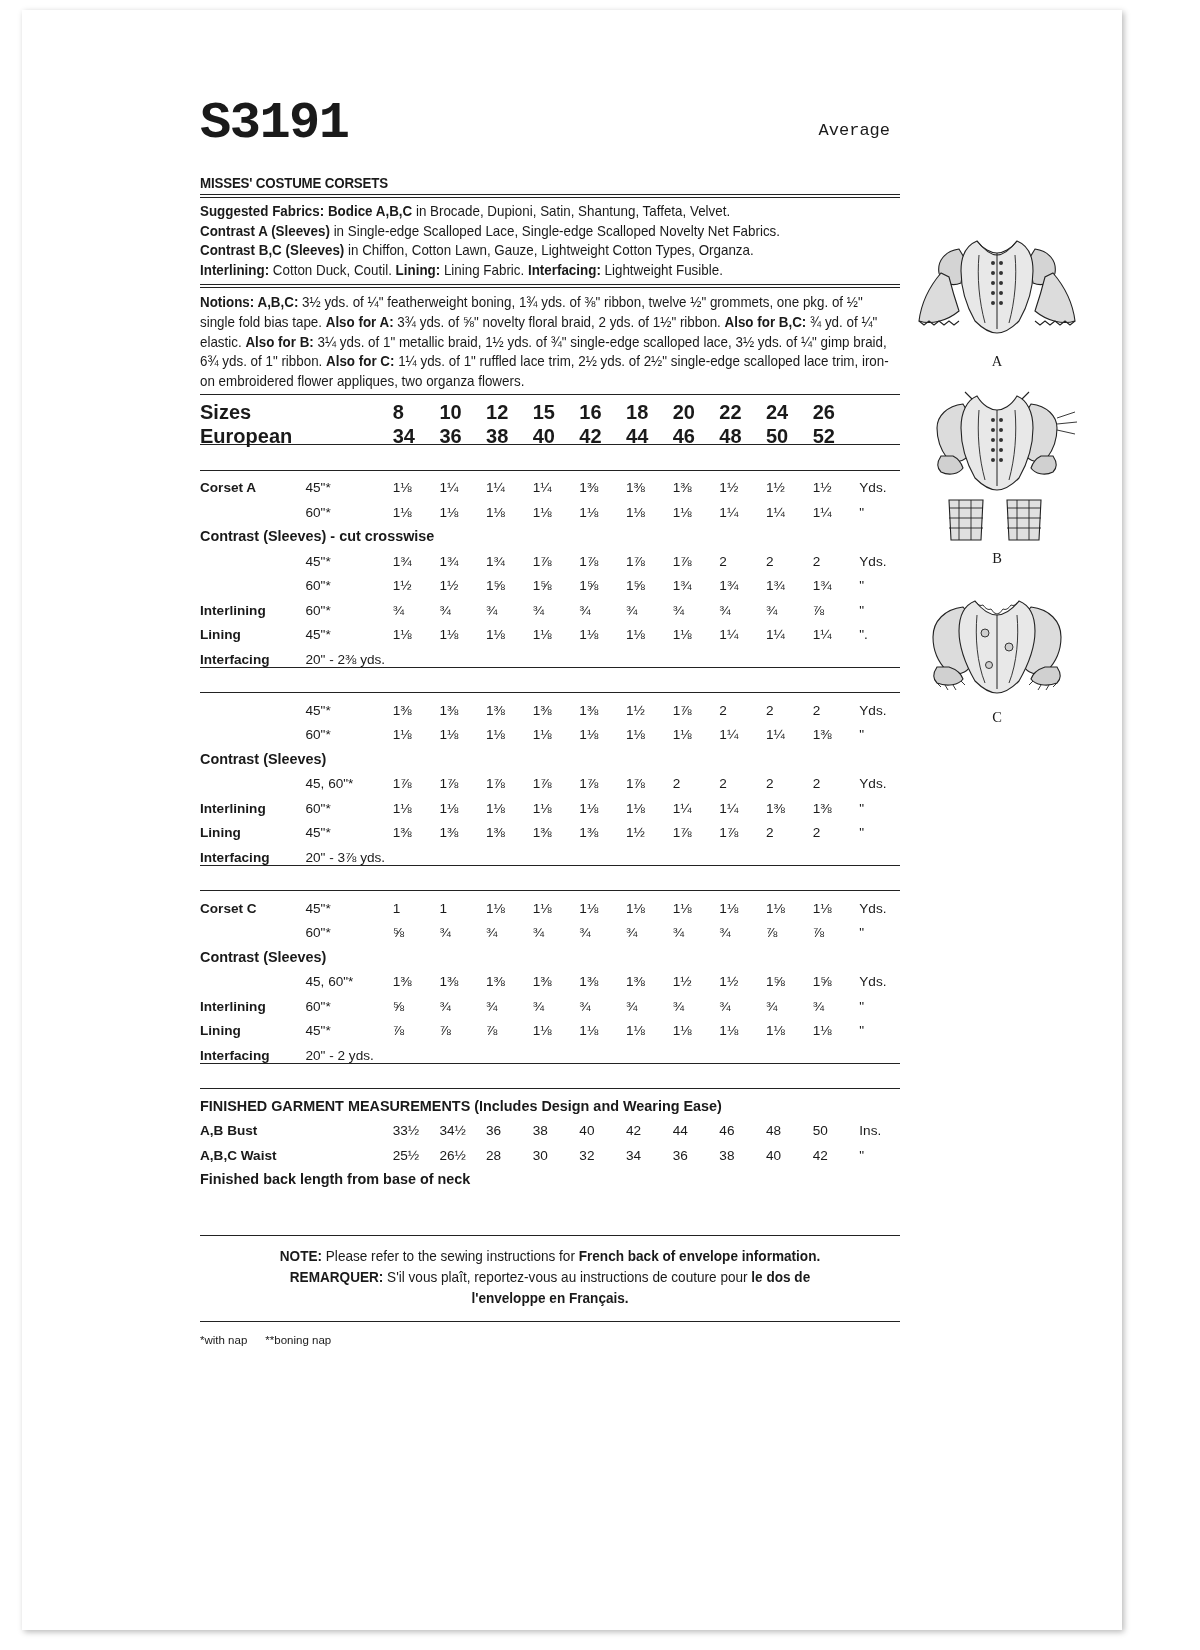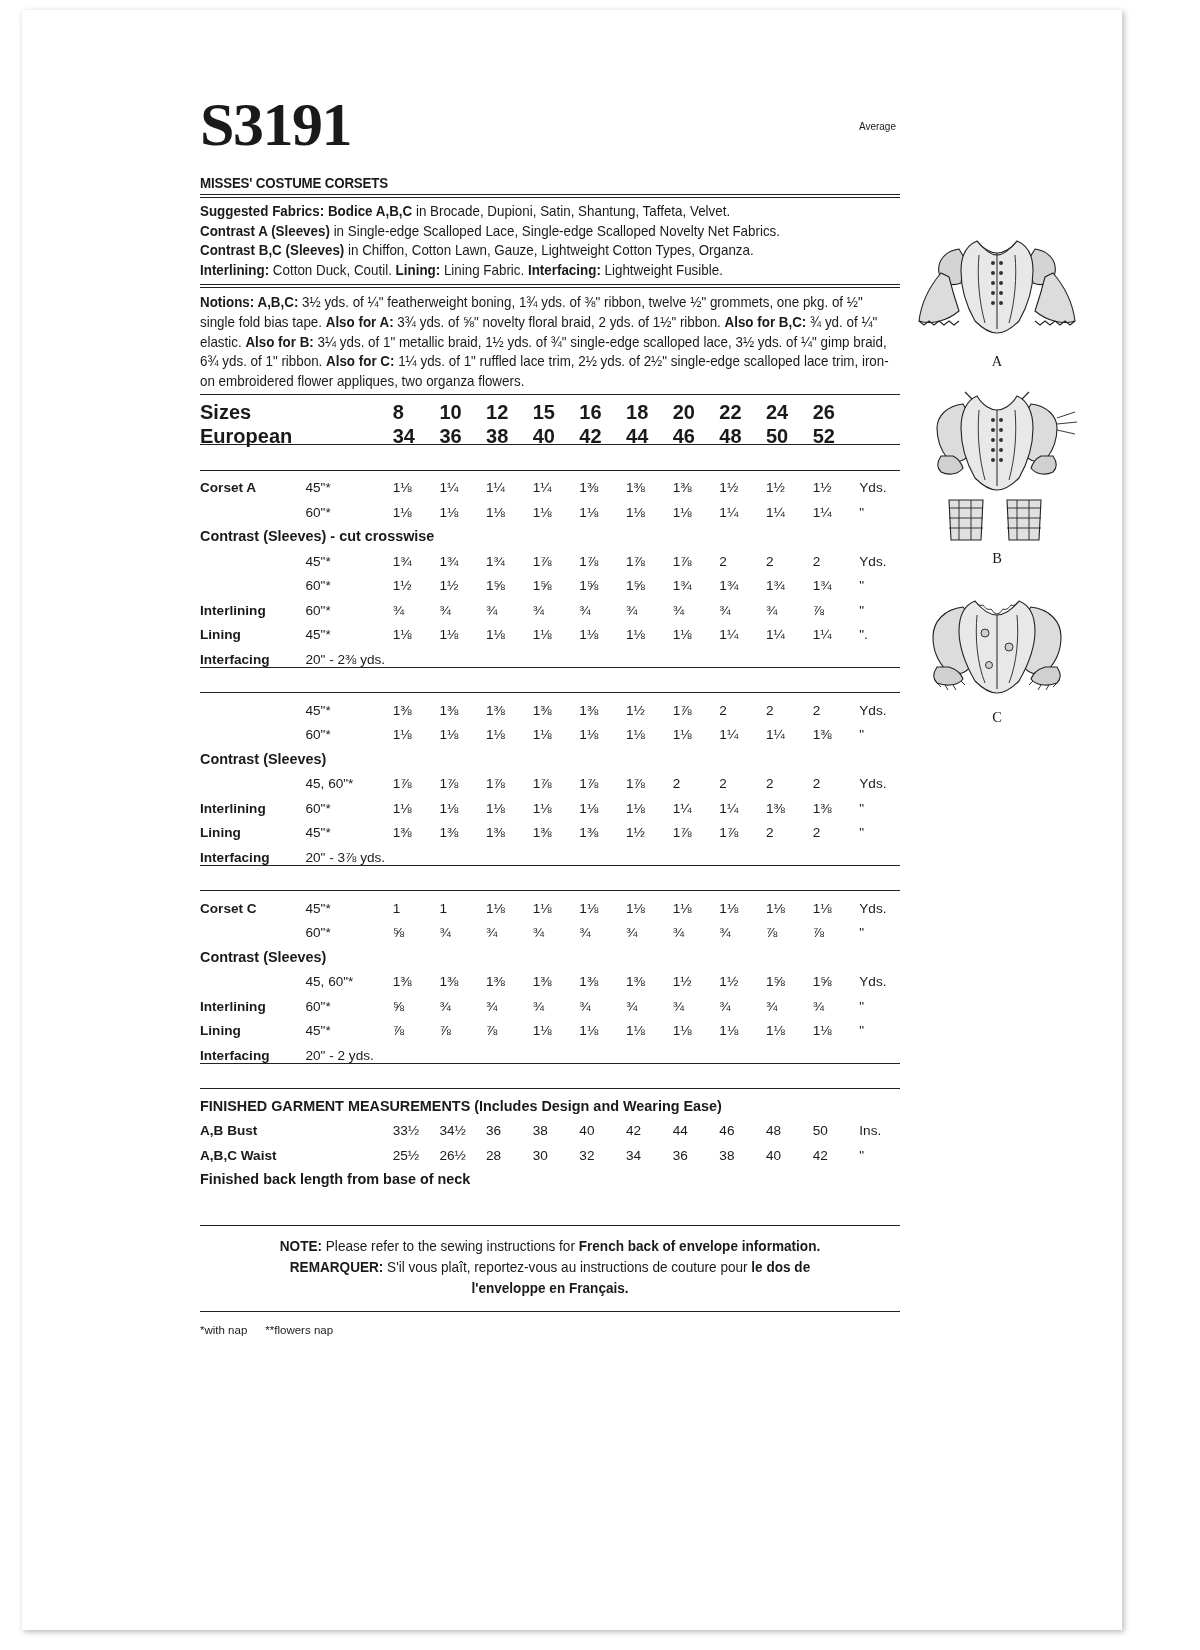--- a/index.html
+++ b/index.html
@@ -34,32 +34,32 @@
     top: 85px;
     width: 700px;
   }
 
   
   .header-row {
     position: relative;
     height: 72px;
   }
   .pattern-number {
-    font-size: 62px;
+    font-size: 52px;
     font-weight: bold;
     letter-spacing: -1.5px;
     line-height: 58px;
-    font-family: Liberation Serif, serif;
+    font-family: Liberation Mono, monospace;
   }
   .difficulty {
     position: absolute;
-    right: 4px;
+    right: 10px;
     top: 26px;
-    font-size: 10px;
-    font-family: Liberation Sans, sans-serif;
+    font-size: 17px;
+    font-family: Liberation Mono, monospace;
   }
 
   .garment-title {
     font-size: 14.5px;
     font-weight: bold;
     letter-spacing: -0.2px;
     margin-top: 8px;
     margin-bottom: 3px;
     transform: scaleX(0.92);
     transform-origin: left center;
@@ -132,21 +132,21 @@
   }
 
   
   .fgm-title {
     font-weight: bold;
     font-size: 14.4px;
   }
 
   
   .note-wrap {
-    margin-top: 38px;
+    margin-top: 48px;
     width: 700px;
   }
   .note-box {
     text-align: center;
     font-size: 14.3px;
     line-height: 21px;
     padding: 10px 24px 12px 24px;
     font-family: "Liberation Sans", sans-serif;
   }
   .note-line { transform: scaleX(0.95); transform-origin: center; }
@@ -591,21 +591,21 @@
 
     <div class="note-wrap">
       <hr class="rule">
       <div class="note-box">
         <div class="note-line"><b>NOTE:</b><span> Please refer to the sewing instructions for </span><b>French back of envelope information.</b></div>
         <div class="note-line"><b>REMARQUER:</b><span> S'il vous plaît, reportez-vous au instructions de couture pour </span><b>le dos de</b></div>
         <div class="note-line"><b>l'enveloppe en Français.</b></div>
       </div>
       <hr class="rule">
       <div class="footnote">
-        <span>*with nap</span><span class="gap"></span><span>**flowers nap</span>
+        <span>*with nap</span><span class="gap"></span><span>**boning nap</span>
       </div>
     </div>
 
   </div>
 
   <div class="illus">
 
     <div class="fig">
       <svg width="180" height="130" viewBox="0 0 180 130">
         <g stroke="#222" stroke-width="1.1" fill="#d4d4d4">

